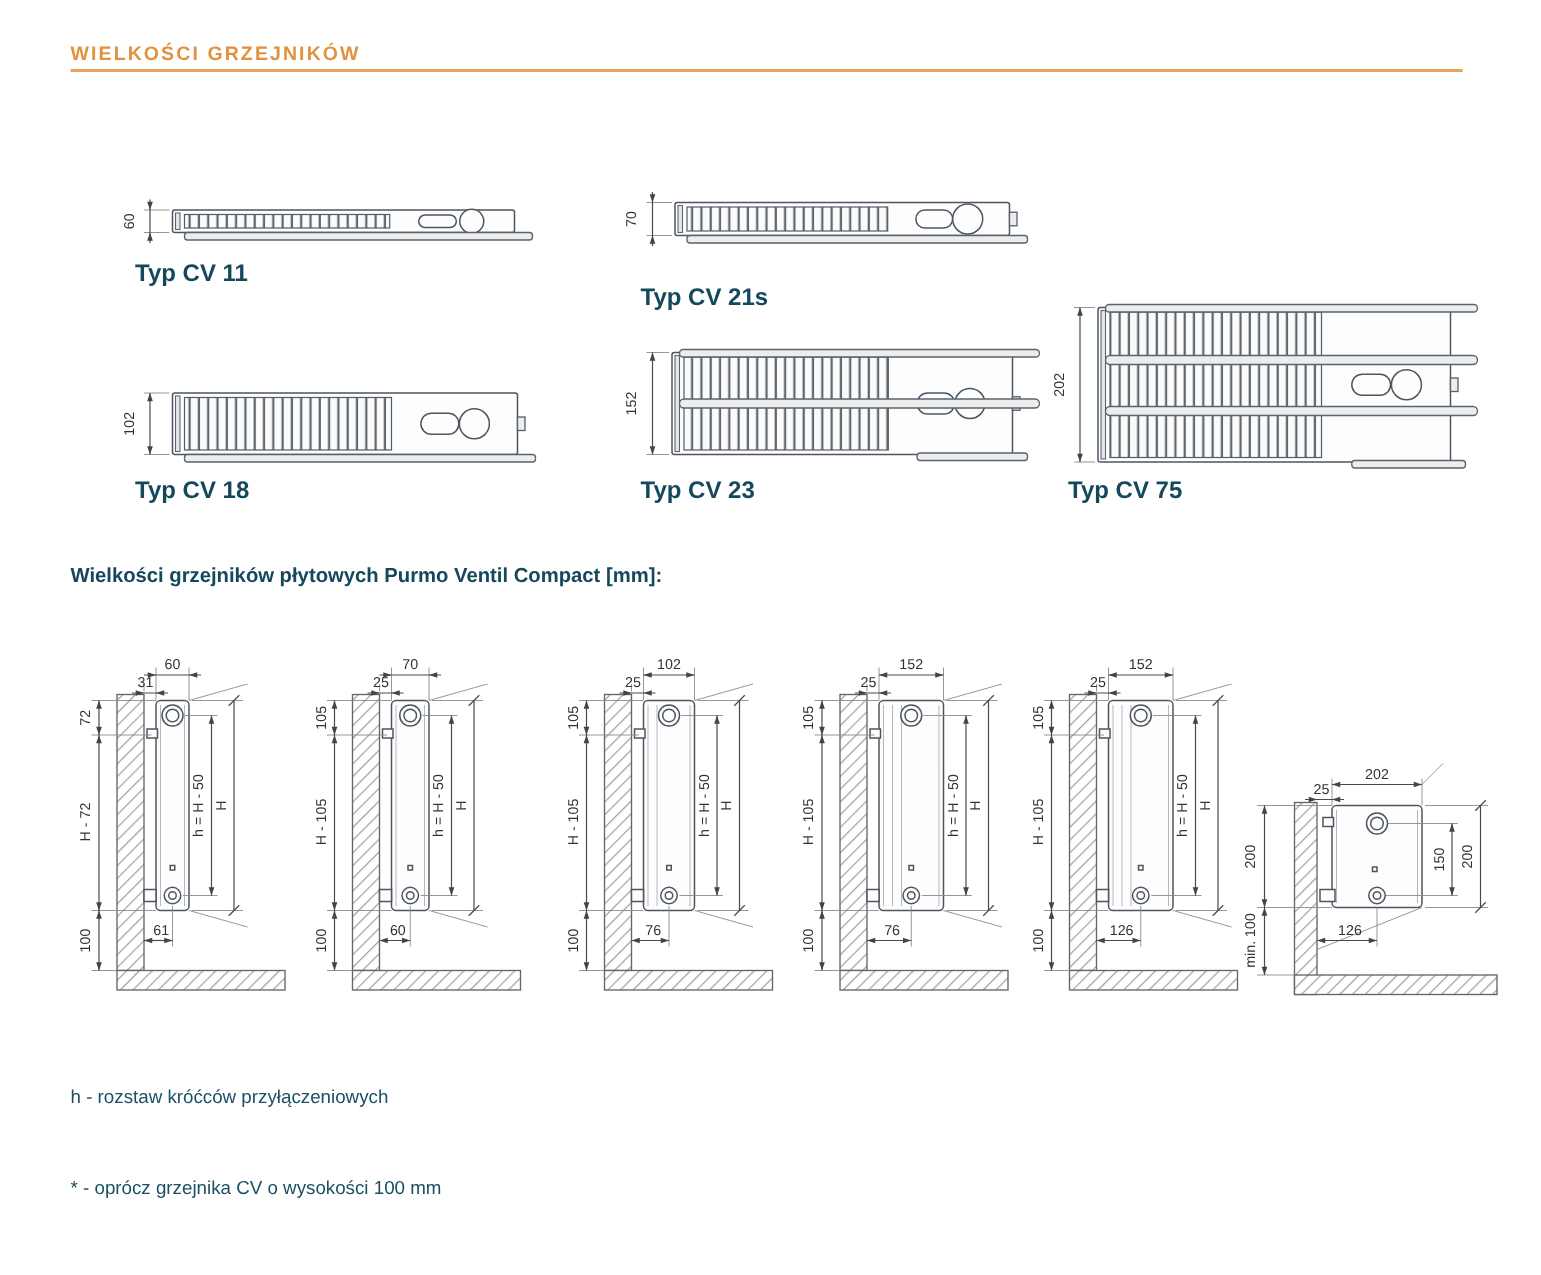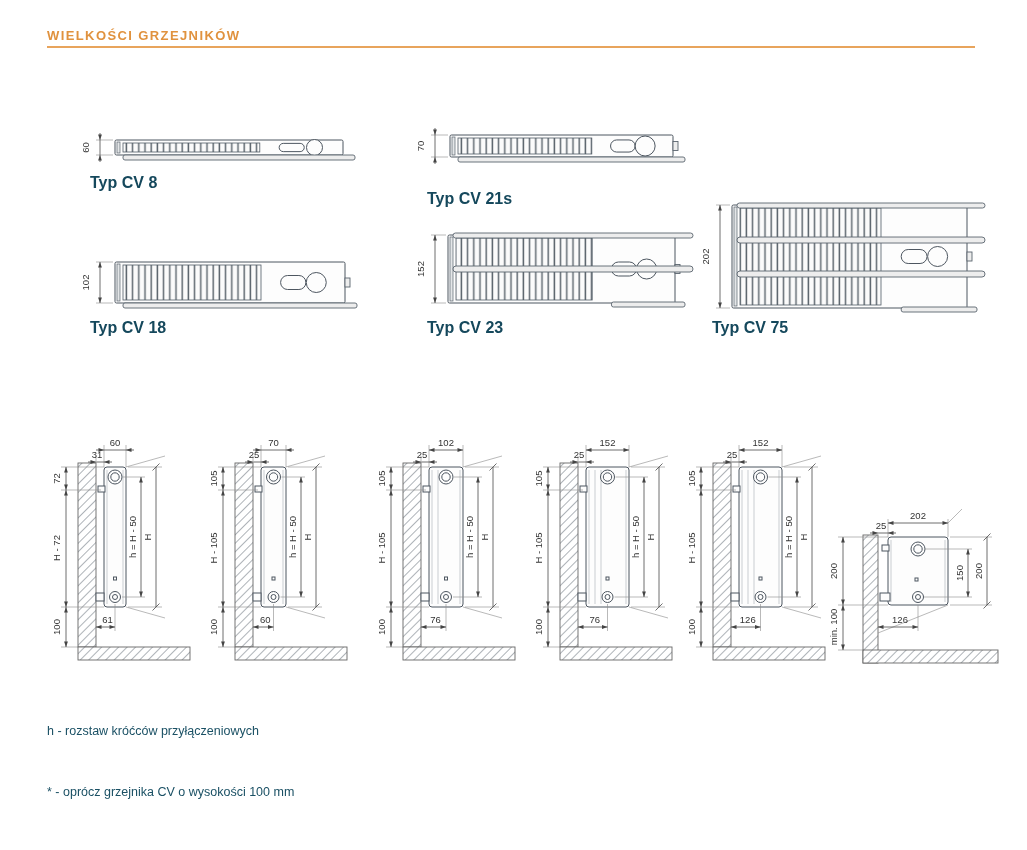--- a/index.html
+++ b/index.html
@@ -27,26 +27,27 @@
   .finrect{stroke:#525c66;stroke-width:0.8;}
 </style>
 </head>
 <body>
 
 <div id="canvas">
   <div id="title">WIELKOŚCI GRZEJNIKÓW</div>
   <div id="rule"></div>
   <div id="accent"></div>
 
-  <div class="tvlabel" style="left:90px;top:174px">Typ CV 8</div>
+  <div class="tvlabel" style="left:90px;top:174px">Typ CV 11</div>
   <div class="tvlabel" style="left:427px;top:190px">Typ CV 21s</div>
   <div class="tvlabel" style="left:90px;top:319px">Typ CV 18</div>
   <div class="tvlabel" style="left:427px;top:319px">Typ CV 23</div>
   <div class="tvlabel" style="left:712px;top:319px">Typ CV 75</div>
 
+  <div id="secheading">Wielkości grzejników płytowych Purmo Ventil Compact [mm]:</div>
 
   <div class="note" style="top:724px">h - rozstaw króćców przyłączeniowych</div>
   <div class="note" style="top:785px">* - oprócz grzejnika CV o wysokości 100 mm</div>
 <div class="drawing" style="left: 80px; top: 130px;"><svg width="292" height="46" viewBox="0 0 292 46">
         <defs>
           <pattern id="fp0" width="6.2" height="8" patternUnits="userSpaceOnUse">
             <rect width="6.2" height="8" fill="#fbfbfb"></rect>
             <line x1="3" y1="0" x2="3" y2="8" stroke="#5f6870" stroke-width="1.5"></line>
           </pattern>
         </defs>

